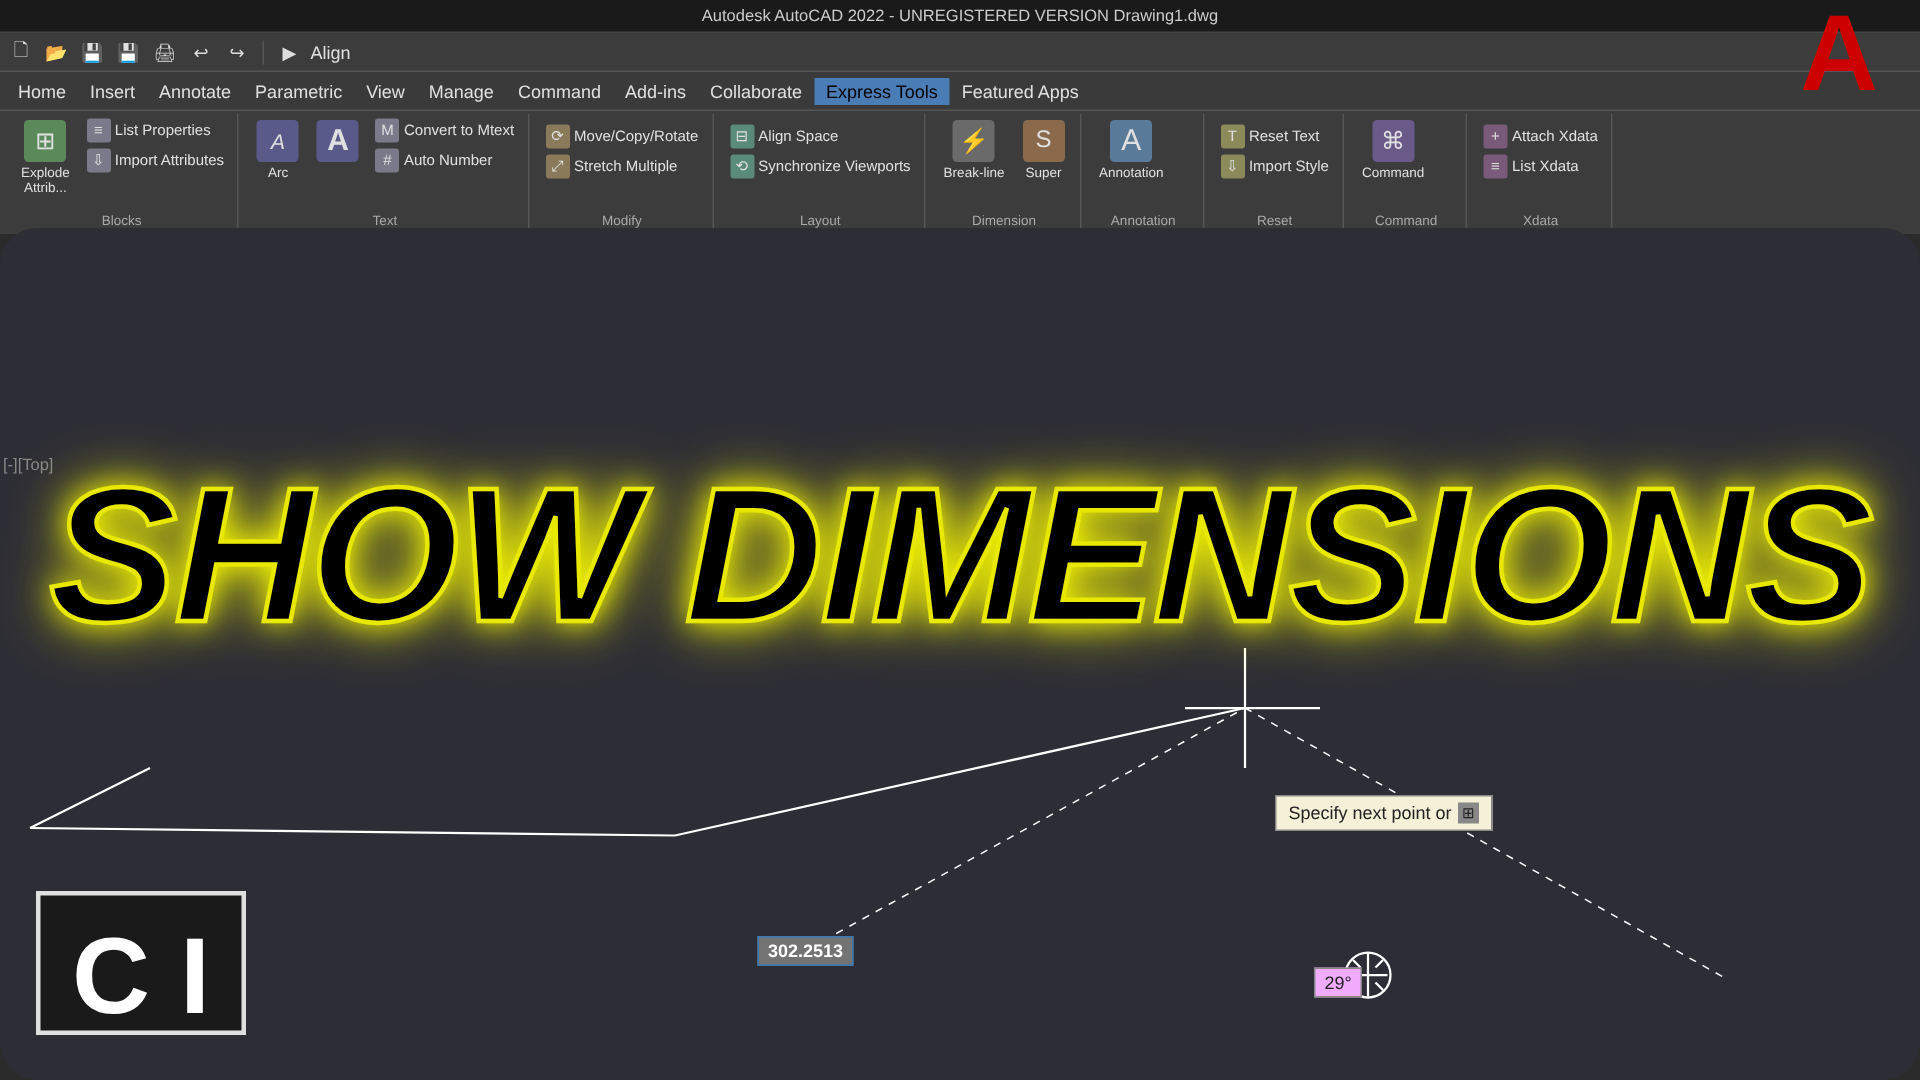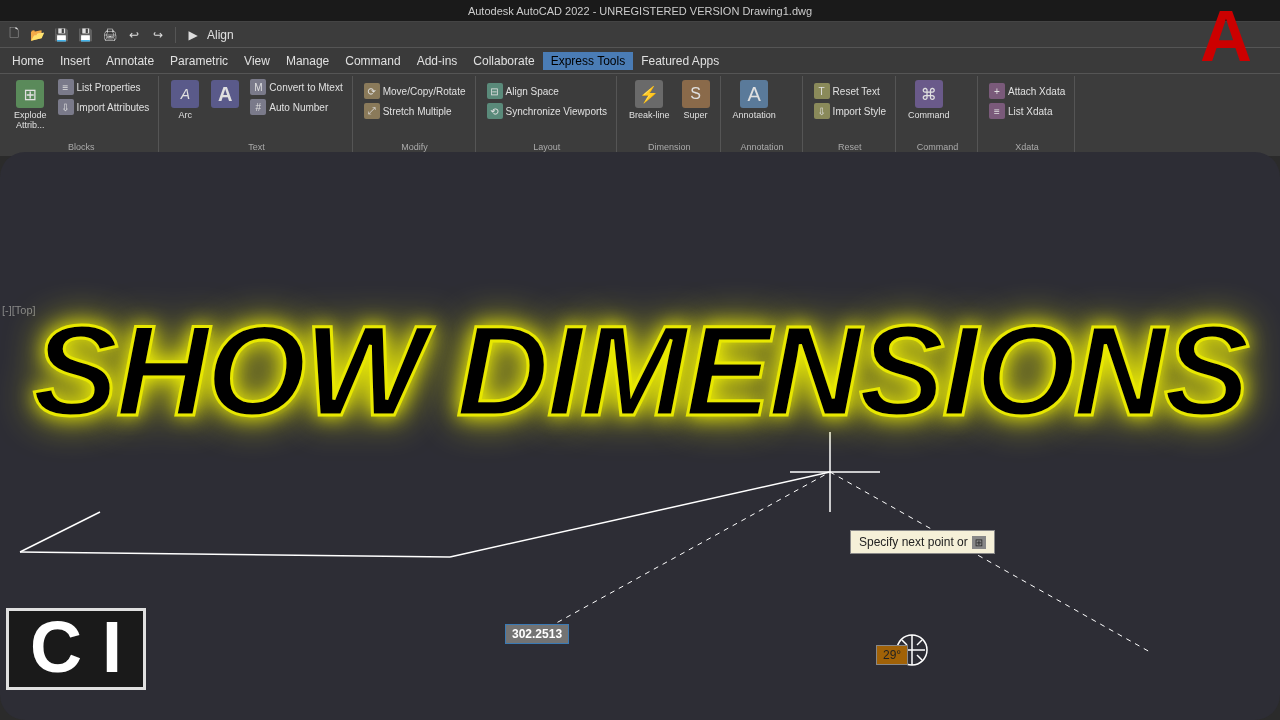--- a/index.html
+++ b/index.html
@@ -221,38 +221,38 @@
       padding: 2px 6px;
       font-size: 12px;
       color: white;
       font-weight: bold;
     }
 
     #angle-box {
       position: absolute;
       top: 493px;
       left: 876px;
-      background: #a16207;
+      background: #f0abfc;
       border: 1px solid #888;
       padding: 2px 6px;
       font-size: 12px;
       color: #222;
     }
 
     
     #ci-logo {
       position: absolute;
       bottom: 30px;
-      left: 6px;
+      left: 24px;
       width: 140px;
-      height: 82px;
+      height: 96px;
       border: 3px solid #e0e0e0;
       background: #1a1a1a;
       display: flex;
-      align-items: flex-start;
+      align-items: flex-end;
       justify-content: center;
     }
 
     .ci-text {
       font-size: 72px;
       font-weight: 900;
       color: white;
       font-family: Arial Black, sans-serif;
       line-height: 1;
     }

